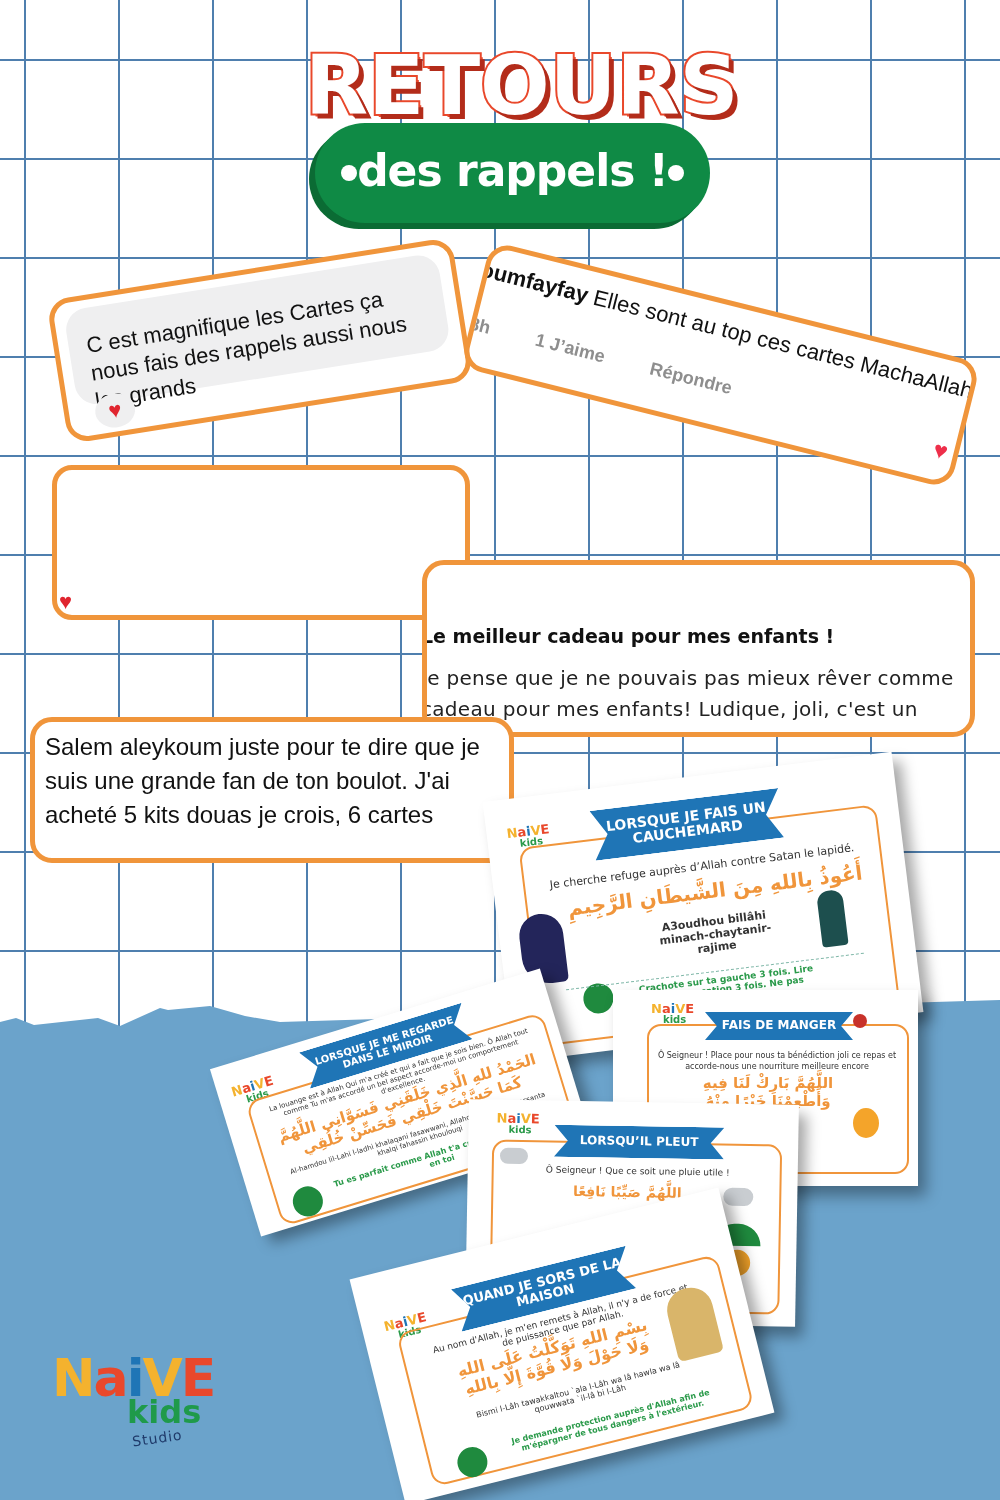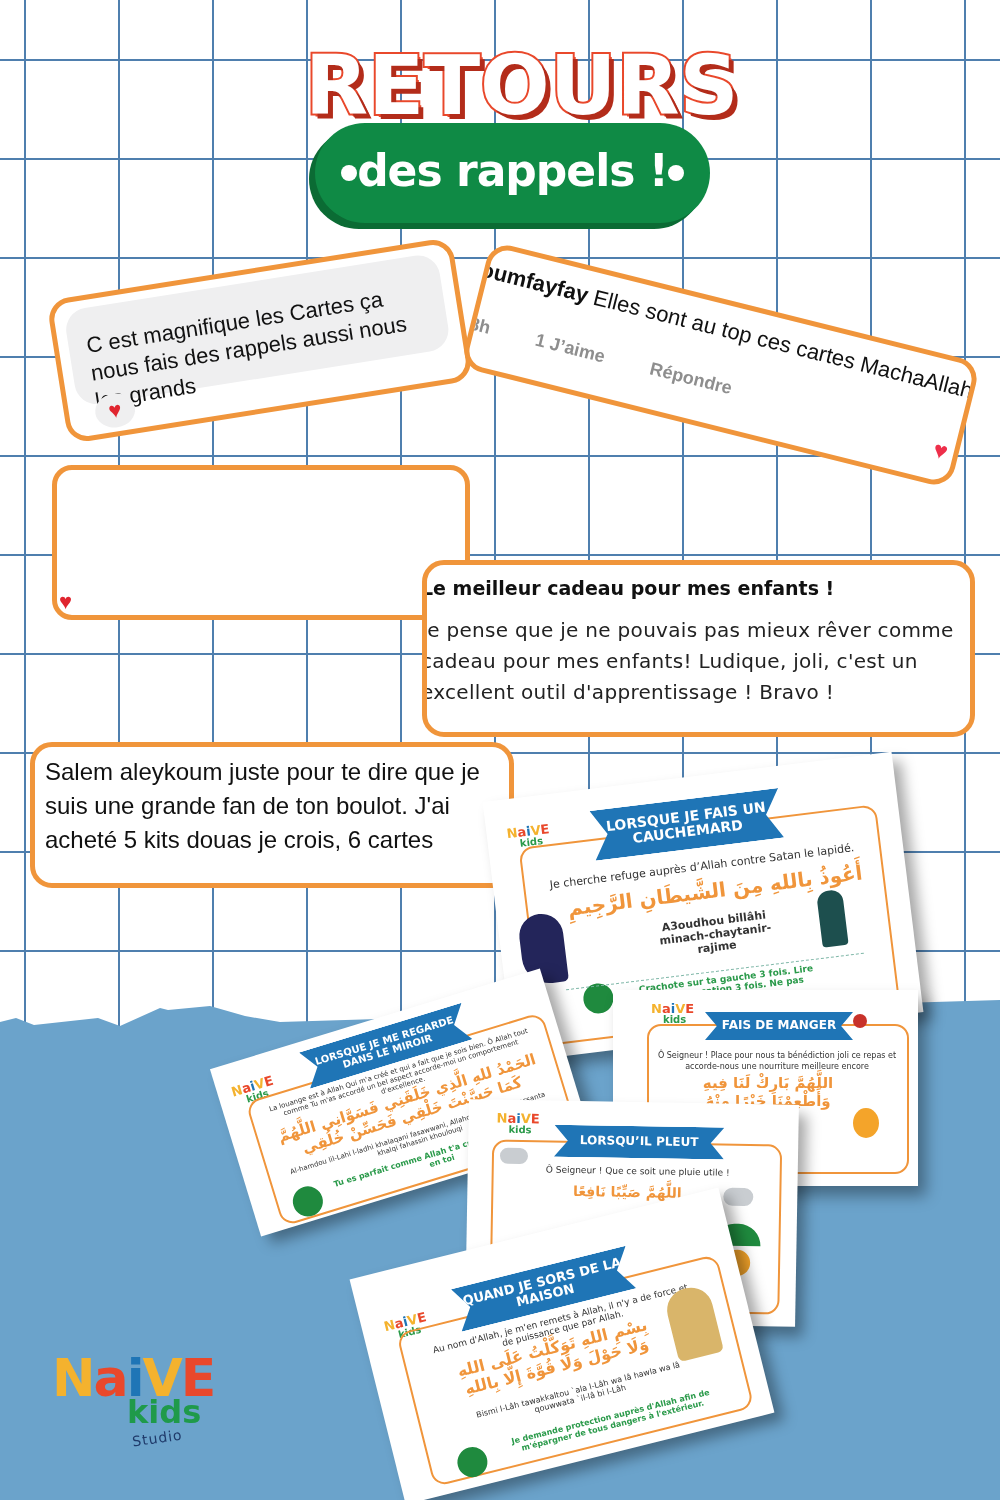--- a/index.html
+++ b/index.html
@@ -62,24 +62,24 @@
   .b2 .line1 { position: absolute; left: -8px; top: 12px; font-size: 22px; line-height: 26px; white-space: nowrap; }
   .b2 .line1 b { font-weight: bold; }
   .b2 .meta { position: absolute; left: -6px; top: 70px; font-size: 18px; color: #8e8e8e; white-space: nowrap; font-weight: bold; }
   .b2 .meta span { margin-right: 42px; }
   .b2 .heart { right: 6px; top: 78px; color: #ee2f4a; font-size: 24px; }
 
   .b3 { left: 52px; top: 465px; width: 418px; height: 155px; border-radius: 20px; padding: 2px 10px; font-size: 24px; line-height: 34px; }
   .b3 .heart { left: 2px; bottom: 2px; font-size: 22px; }
 
   .b4 { left: 422px; top: 560px; width: 553px; height: 177px; border-radius: 22px; overflow: hidden; padding: 10px 0 0 0; font-family: "DejaVu Sans", sans-serif; }
-  .b4 .head { font-weight: bold; font-size: 19px; margin-left: -6px; line-height: 26px; }
+  .b4 .head { font-weight: bold; font-size: 19px; margin-left: -6px; line-height: 26px; margin-top: 48px; }
   .b4 .body { font-size: 20px; line-height: 31px; margin-left: -6px; margin-top: 14px; color: #222; letter-spacing: 0.3px; }
 
-  .b5 { left: 30px; top: 742px; width: 484px; height: 146px; border-radius: 22px; padding: 8px 10px; font-size: 24px; line-height: 34px; }
+  .b5 { left: 30px; top: 717px; width: 484px; height: 146px; border-radius: 22px; padding: 8px 10px; font-size: 24px; line-height: 34px; }
 
   
   .wave { left: 0; top: 960px; width: 1000px; height: 540px; }
 
   
   .card {
     position: absolute; background: #fff;
     box-shadow: 8px 10px 14px rgba(0,0,0,0.35);
     overflow: hidden;
     font-family: "DejaVu Sans", sans-serif;

